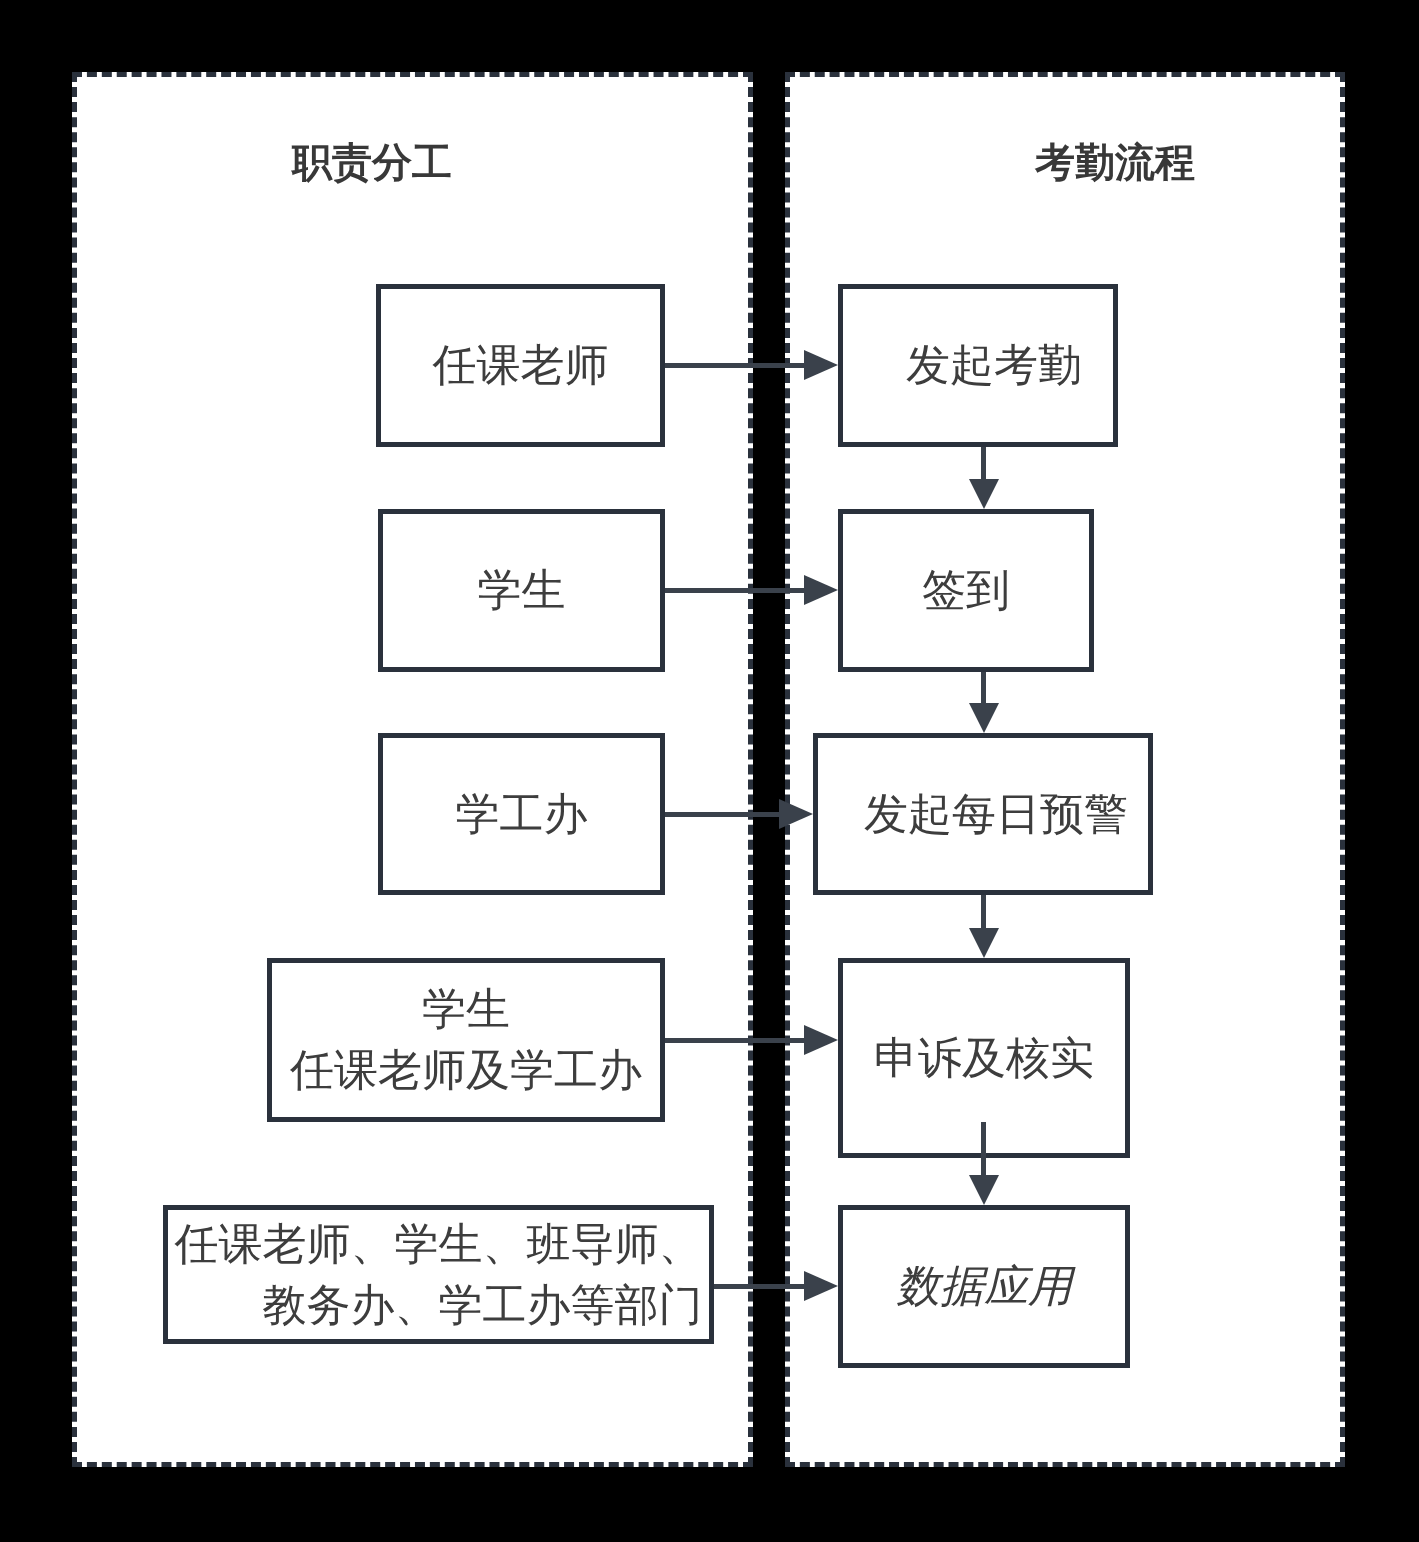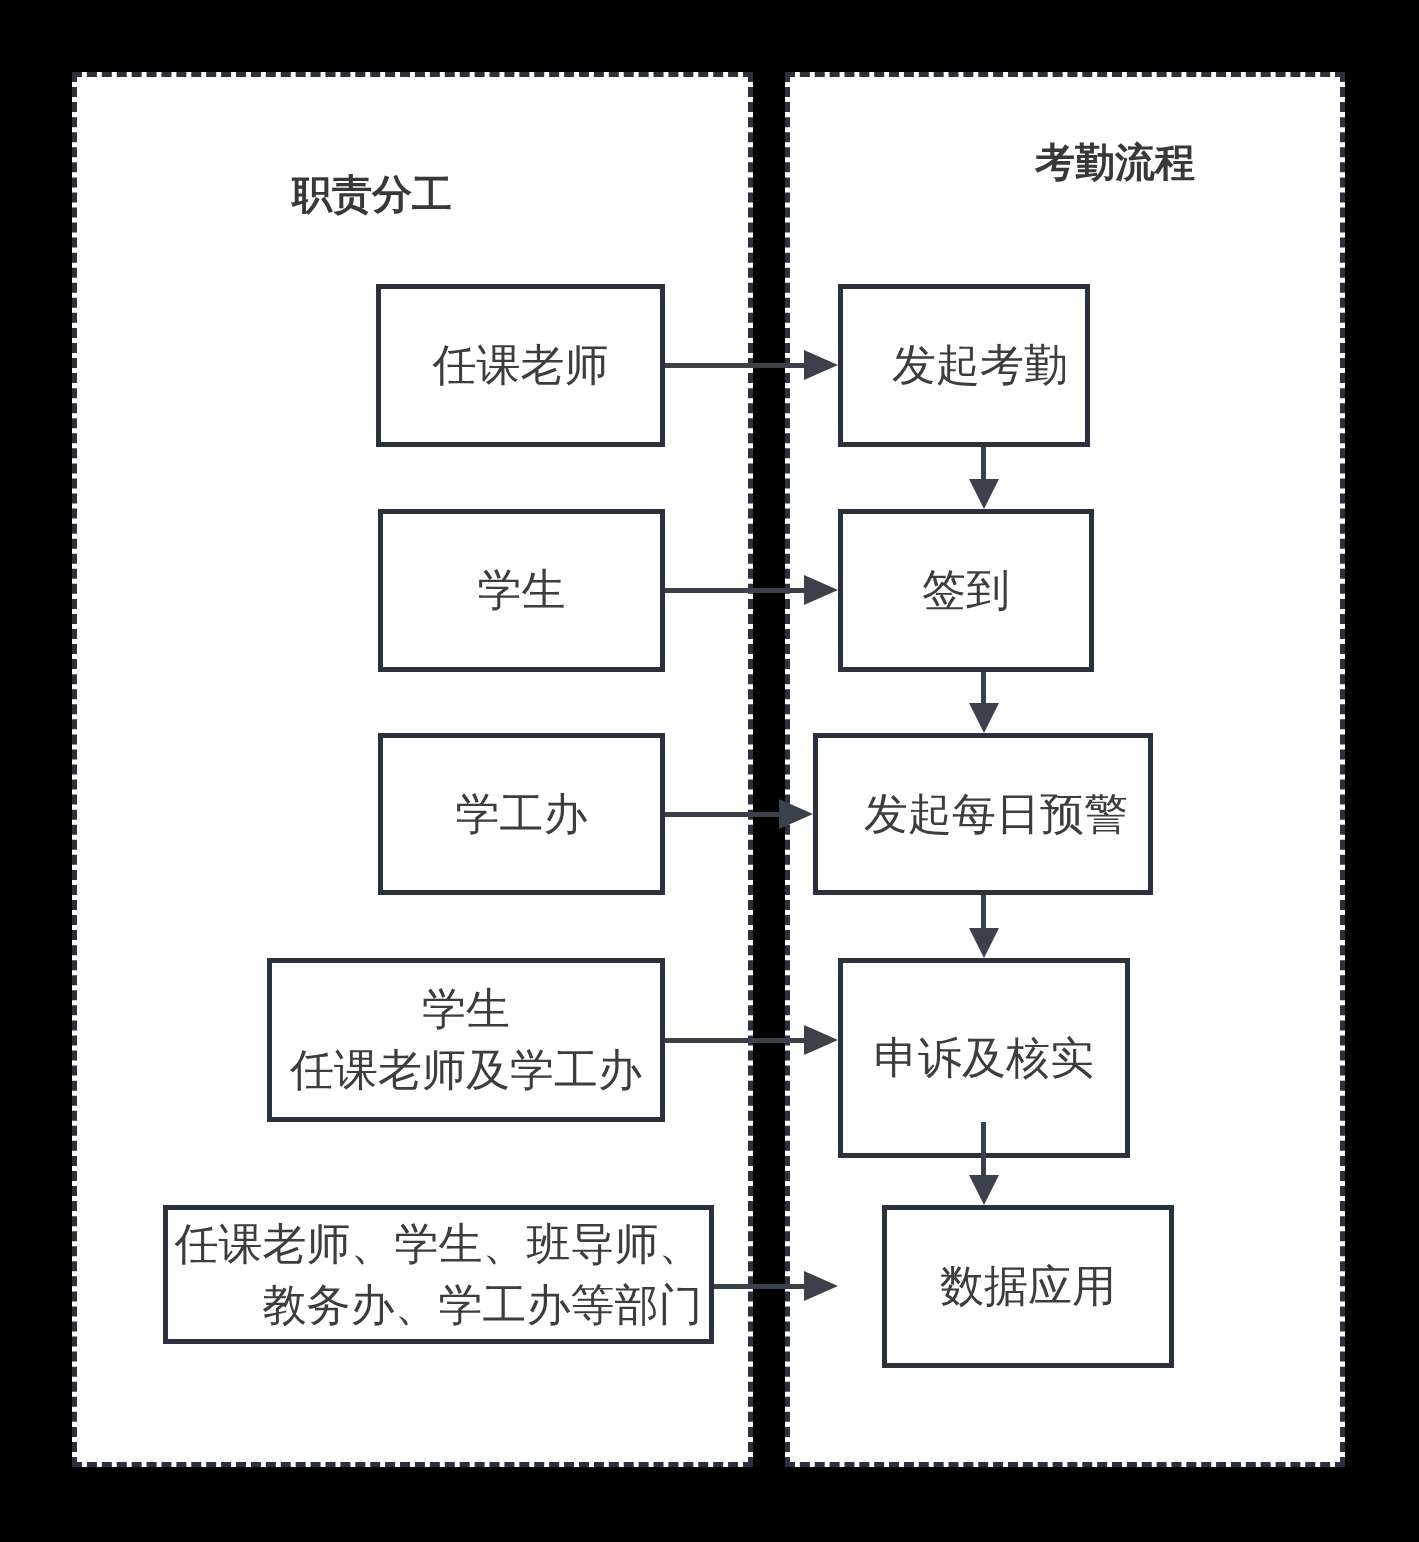--- a/index.html
+++ b/index.html
@@ -62,36 +62,36 @@
   }
 </style>
 </head>
 <body>
 
 <div class="stage">
 
   <div class="panel" style="left:72px;top:72px;width:681px;height:1395px;"></div>
   <div class="panel" style="left:785px;top:72px;width:560px;height:1395px;"></div>
 
-  <div class="panel-title" style="left:292px;top:142px;margin-top:32px;">职责分工</div>
+  <div class="panel-title" style="left:292px;top:142px;">职责分工</div>
   <div class="panel-title" style="left:1035px;top:142px;">考勤流程</div>
 
   <div class="node" style="left:376px;top:284px;width:289px;height:163px;">任课老师</div>
   <div class="node" style="left:378px;top:509px;width:287px;height:163px;">学生</div>
   <div class="node" style="left:378px;top:733px;width:287px;height:162px;">学工办</div>
   <div class="node" style="left:267px;top:958px;width:398px;height:164px;">学生
 任课老师及学工办</div>
   <div class="node" style="left:163px;top:1205px;width:551px;height:139px;text-align:right;">任课老师、学生、班导师、
 教务办、学工办等部门</div>
 
-  <div class="node" style="left:838px;top:284px;width:252px;height:163px;padding-left:32px;">发起考勤</div>
+  <div class="node" style="left:838px;top:284px;width:280px;height:163px;padding-left:32px;">发起考勤</div>
   <div class="node" style="left:838px;top:509px;width:256px;height:163px;">签到</div>
   <div class="node" style="left:813px;top:733px;width:340px;height:162px;padding-left:26px;">发起每日预警</div>
   <div class="node" style="left:838px;top:958px;width:292px;height:200px;">申诉及核实</div>
-  <div class="node" style="left:882px;top:1205px;width:292px;height:163px;">数据应用</div>
+  <div class="node" style="left:838px;top:1205px;width:292px;height:163px;font-style:italic;">数据应用</div>
 
   <div class="hline" style="left:665px;top:363px;width:139px;"></div>
   <div class="hhead" style="left:804px;top:350px;"></div>
 
   <div class="hline" style="left:665px;top:588px;width:139px;"></div>
   <div class="hhead" style="left:804px;top:575px;"></div>
 
   <div class="hline" style="left:665px;top:812px;width:114px;"></div>
   <div class="hhead" style="left:779px;top:799px;"></div>
 

